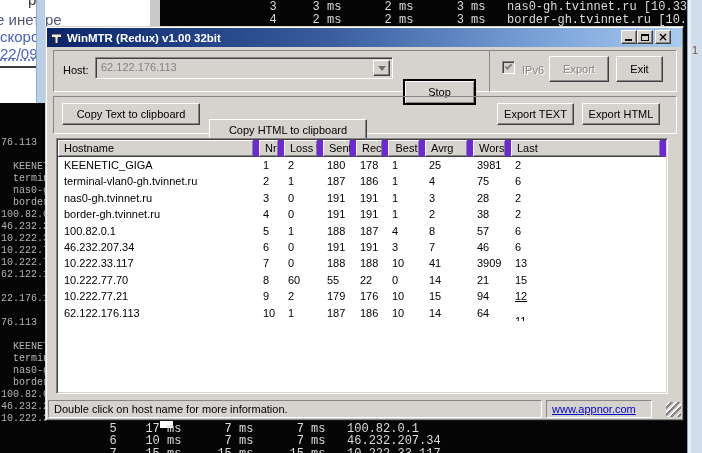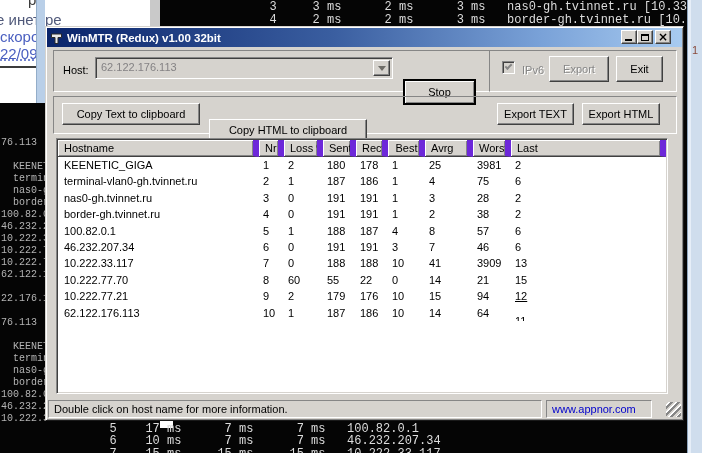--- a/index.html
+++ b/index.html
@@ -108,21 +108,21 @@
   .lv-row{display:flex;height:16.4px;}
   .lv-cell{font-size:11px;line-height:16.4px;padding-left:4px;white-space:nowrap;overflow:hidden;flex:0 0 auto;color:#000;}
   .lv-cell.host{padding-left:6px;}
 
   
   .status-panel{position:absolute;height:18px;border:1px solid;
      border-color:#868686 #ffffff #ffffff #868686;font-size:11px;line-height:16px;
      padding-left:5px;white-space:nowrap;overflow:hidden;}
   #status-msg{left:2px;top:373px;width:494px;}
   #status-link-panel{left:500px;top:373px;width:106px;}
-  .status-link{color:#0000cc;}
+  .status-link{color:#0000cc;text-decoration:underline;}
   .resize-grip{position:absolute;left:620px;top:375px;width:15px;height:15px;
      background:repeating-linear-gradient(135deg,#d6d3ce 0 2px,#ffffff 2px 3px,#868686 3px 5px);}
 </style>
 </head>
 <body>
 
 <div class="stage">
 
   <div id="browser">
     <div class="b-line b0">р</div>

